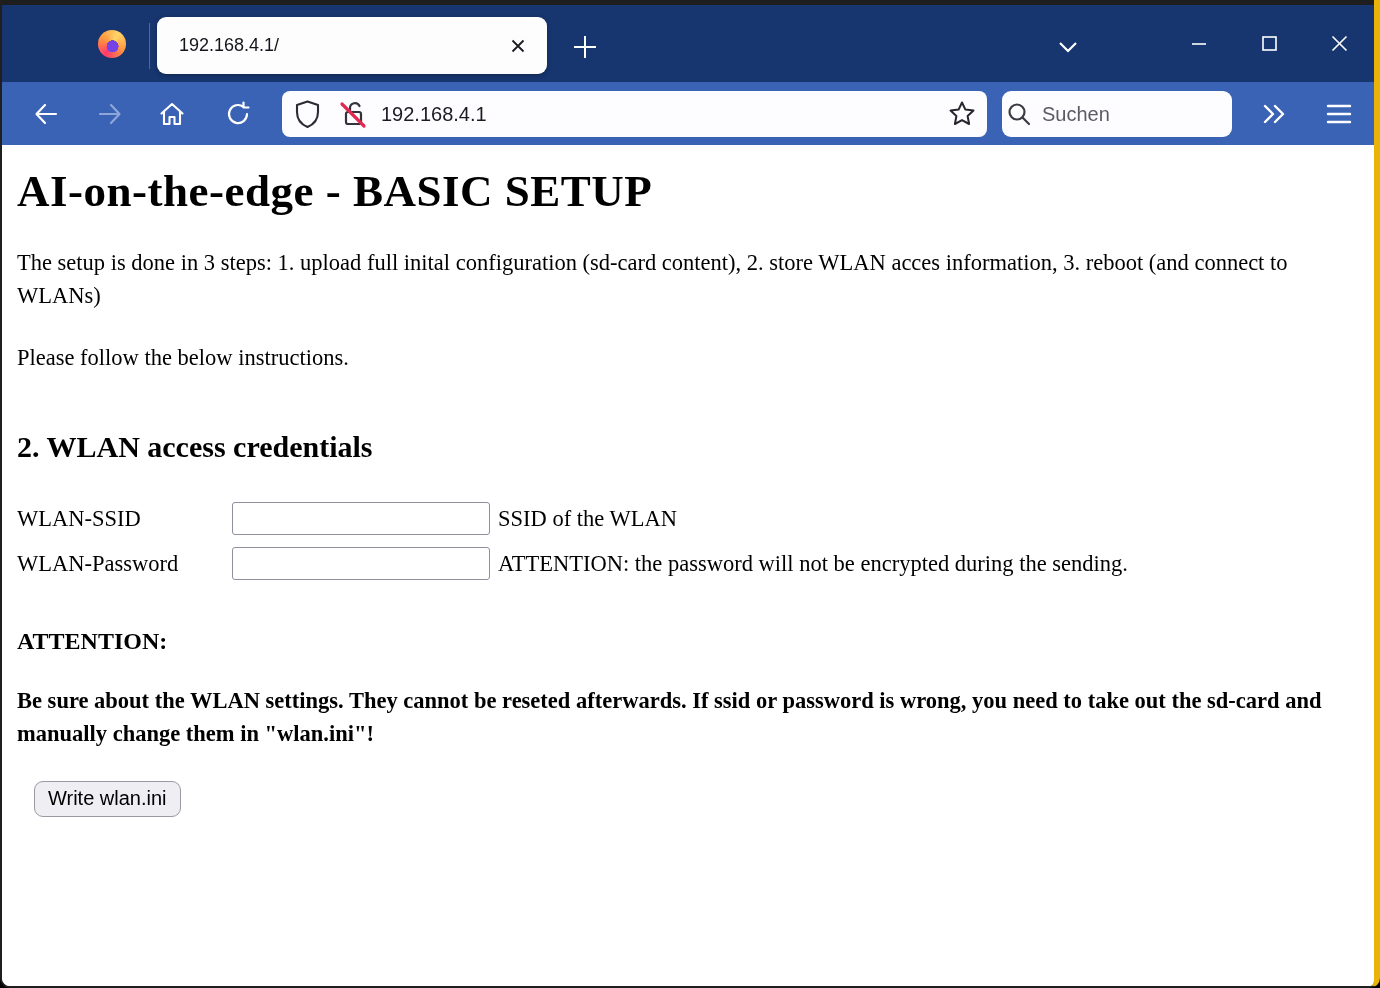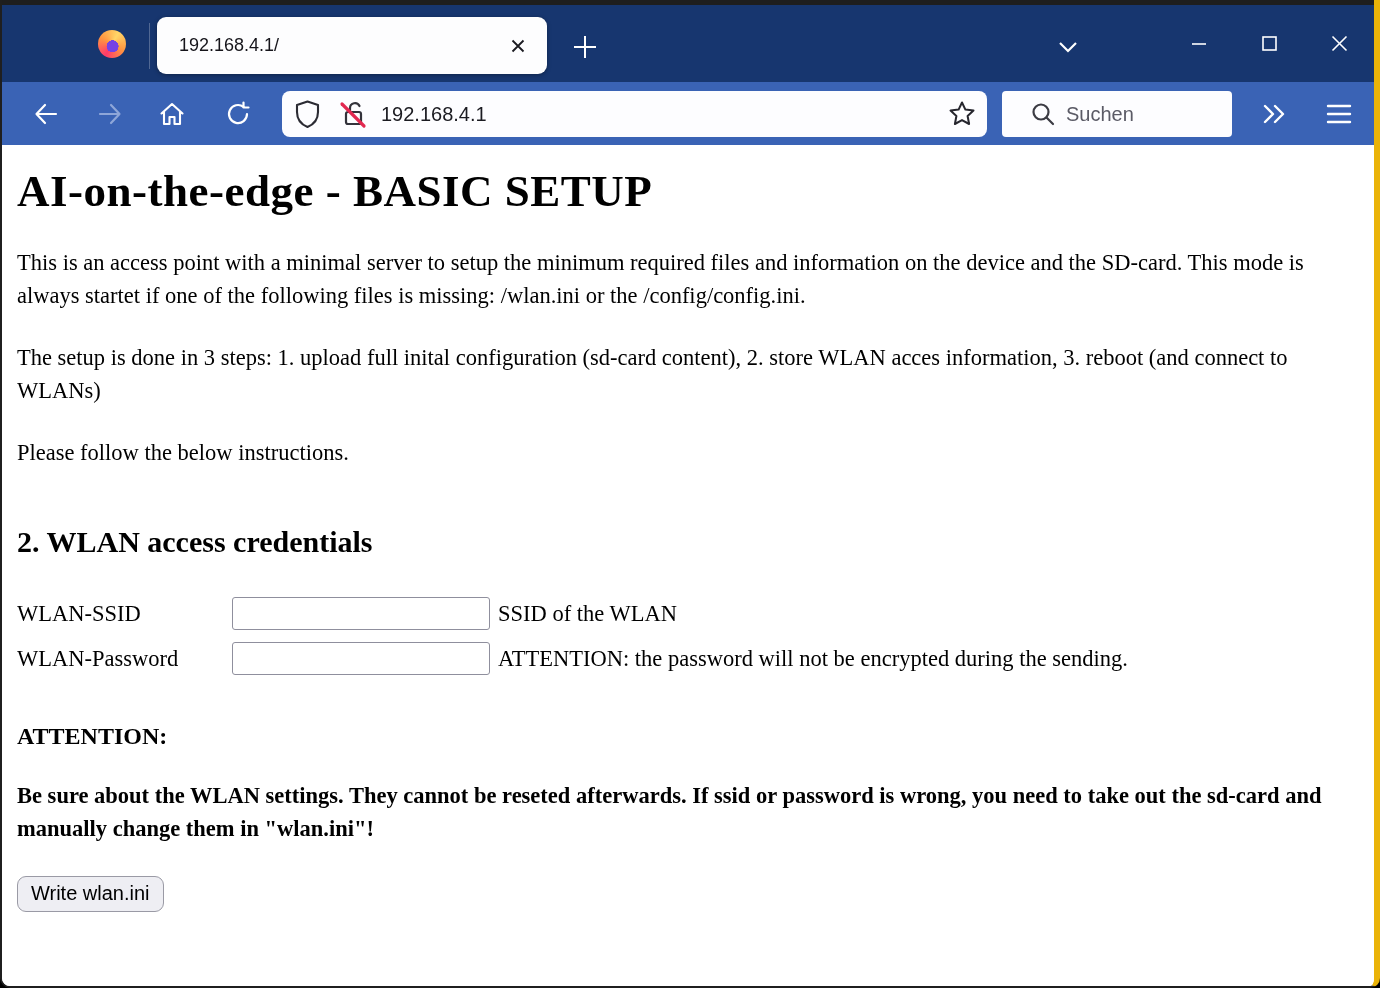--- a/index.html
+++ b/index.html
@@ -67,22 +67,22 @@
     position: absolute; left: 280px; top: 9px;
     width: 705px; height: 46px;
     background: #fdfdff; border-radius: 8px;
     display: flex; align-items: center;
     padding: 0 10px 0 12px;
   }
   .url-text { font-size: 20px; color: #1b1b21; flex: 1; margin-left: 12px; }
   .searchbar {
     position: absolute; left: 1000px; top: 9px;
     width: 230px; height: 46px;
-    background: #fdfdff; border-radius: 4px;
-    display: flex; align-items: center; padding: 0 28px;
+    background: #fdfdff; border-radius: 9px;
+    display: flex; align-items: center; padding: 0 4px;
   }
   .searchbar input {
     border: none; outline: none; background: transparent;
     font-size: 20px; color: #15141a; width: 160px; margin-left: 10px;
     font-family: "Liberation Sans", sans-serif;
   }
   .searchbar input::placeholder { color: #5b5b66; opacity: 1; }
 
   
   .content {
@@ -107,20 +107,21 @@
   .attention-heading { font-size: 24px; font-weight: bold; margin-top: 48px; }
   .warning { font-weight: bold; }
   .write-btn {
     margin-top: 31px;
     font-family: "Liberation Sans", sans-serif;
     font-size: 20px; color: #000;
     background: #eeeef3;
     border: 1px solid #9a9aa5;
     border-radius: 9px;
     padding: 5px 13px 6px 13px;
+    margin-left: 17px;
   }
 
   svg { display: block; }
 </style>
 </head>
 <body>
 
 <div class="window">
 
   <div class="titlebar">
@@ -230,21 +231,20 @@
     <div class="nav-icon" style="left:1315px;">
       <svg width="28" height="24" viewBox="0 0 28 24">
           <path d="M3 4 H25 M3 12 H25 M3 20 H25" stroke="#fff" stroke-width="2.4" stroke-linecap="round"></path>
         </svg>
     </div>
   </div>
 
   <div class="content">
     <h1>AI-on-the-edge - BASIC SETUP</h1>
 
-    <p>This is an access point with a minimal server to setup the minimum required files and information on the device and the SD-card. This mode is always startet if one of the following files is missing: /wlan.ini or the /config/config.ini.</p>
     <p>The setup is done in 3 steps: 1. upload full inital configuration (sd-card content), 2. store WLAN acces information, 3. reboot (and connect to WLANs)</p>
     <p>Please follow the below instructions.</p>
 
     <h2>2. WLAN access credentials</h2>
 
     <div class="wlan-form">
       <div class="form-row">
         <span class="form-label">WLAN-SSID</span>
         <input class="form-input" type="text" value="" style="">
         <span class="form-desc">SSID of the WLAN</span>

